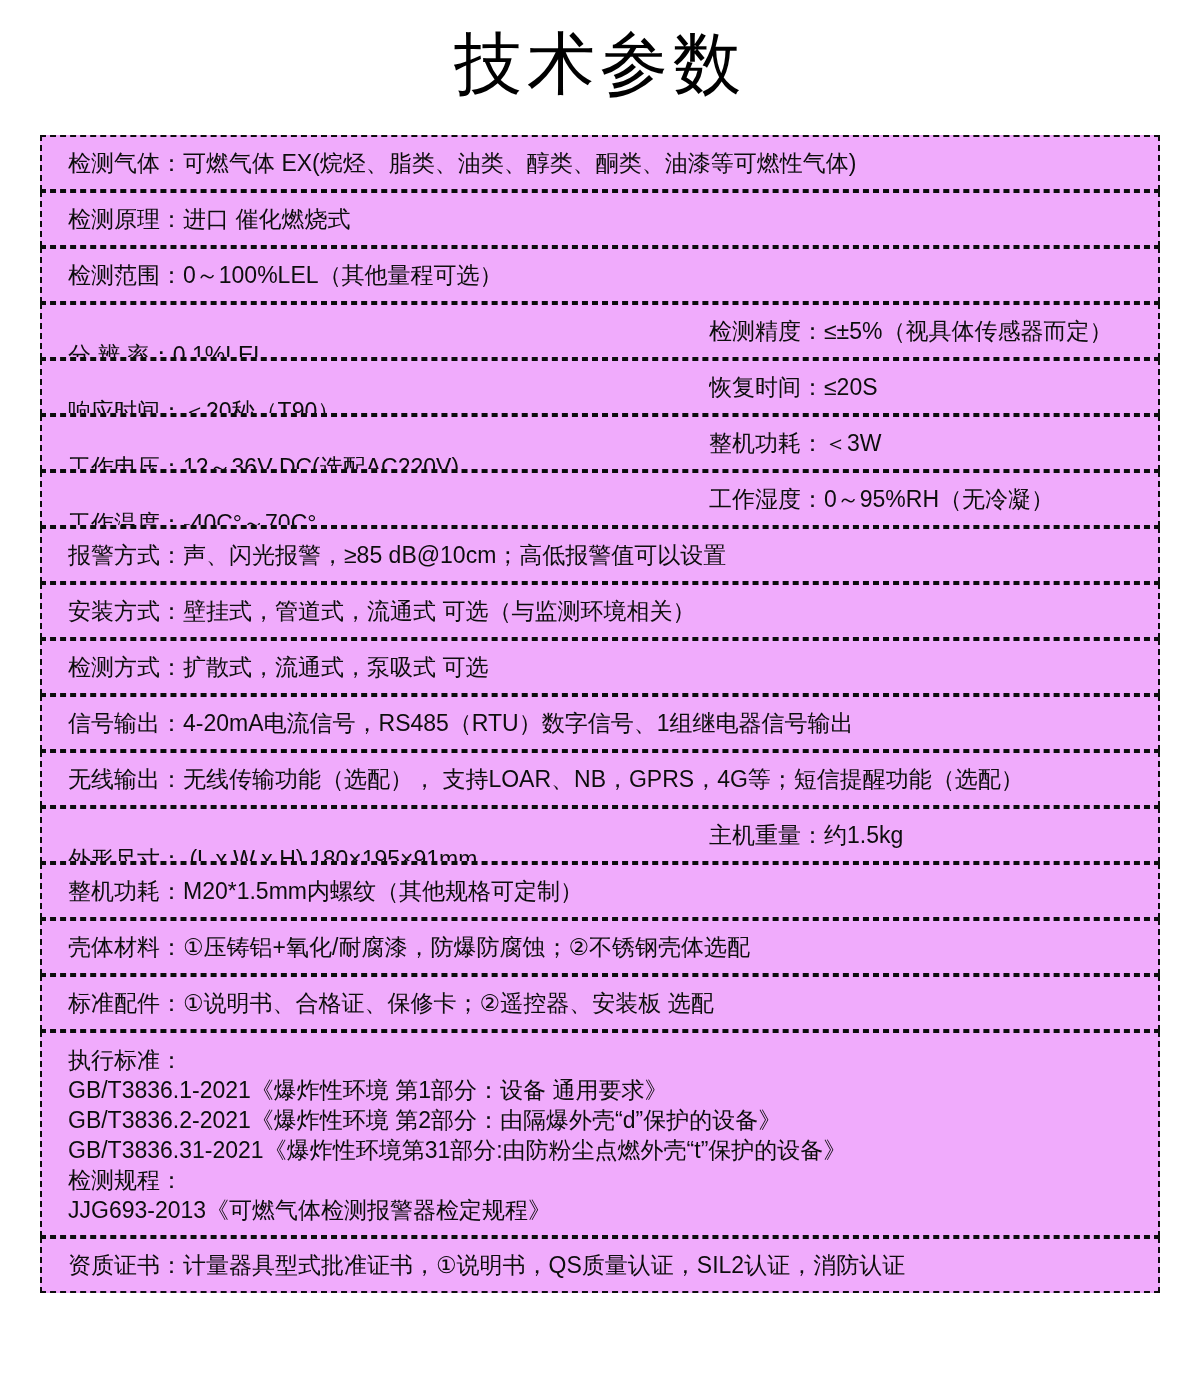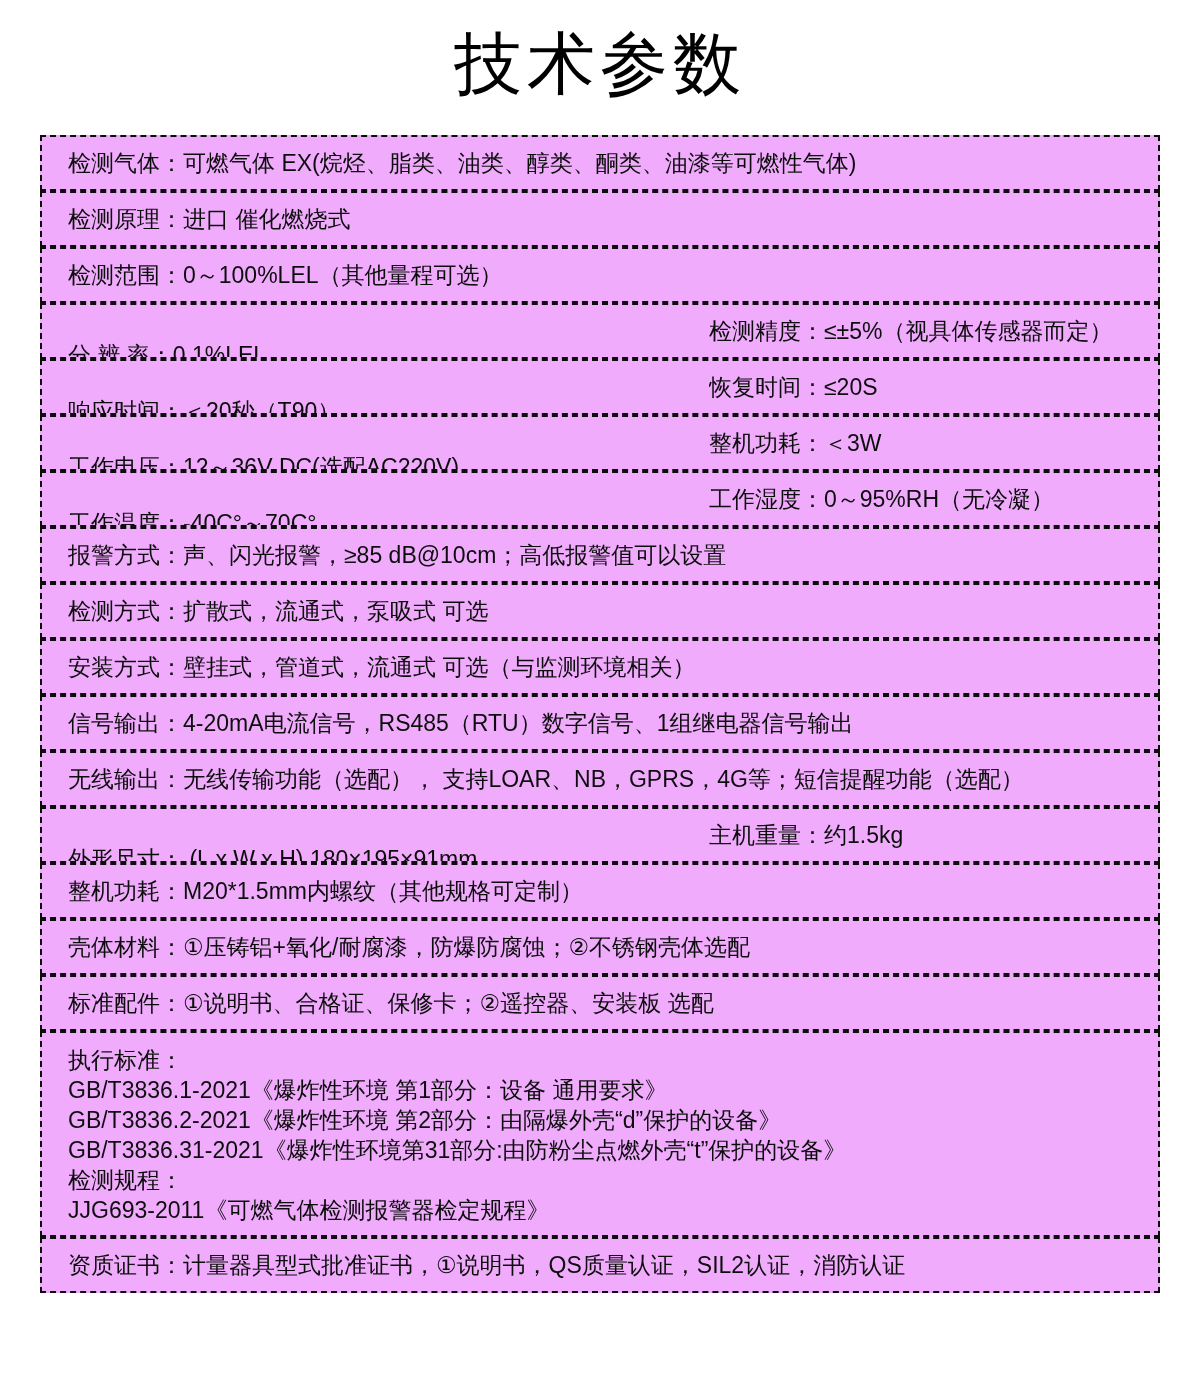--- a/index.html
+++ b/index.html
@@ -114,25 +114,25 @@
       <span class="cell-left">工作温度：-40C°～70C°</span>
       <span class="cell-right">工作湿度：0～95%RH（无冷凝）</span>
     </div>
 
 
     <div class="spec-row">
       <span>报警方式：声、闪光报警，≥85 dB@10cm；高低报警值可以设置</span>
     </div>
 
     <div class="spec-row">
-      <span>检测方式：扩散式，流通式，泵吸式 可选</span>
+      <span>安装方式：壁挂式，管道式，流通式 可选（与监测环境相关）</span>
     </div>
 
     <div class="spec-row">
-      <span>安装方式：壁挂式，管道式，流通式 可选（与监测环境相关）</span>
+      <span>检测方式：扩散式，流通式，泵吸式 可选</span>
     </div>
 
     <div class="spec-row">
       <span>信号输出：4-20mA电流信号，RS485（RTU）数字信号、1组继电器信号输出</span>
     </div>
 
     <div class="spec-row">
       <span>无线输出：无线传输功能（选配）， 支持LOAR、NB，GPRS，4G等；短信提醒功能（选配）</span>
     </div>
 
@@ -152,21 +152,21 @@
     <div class="spec-row">
       <span>标准配件：①说明书、合格证、保修卡；②遥控器、安装板 选配</span>
     </div>
 
     <div class="spec-row multiline">
       <div class="line">执行标准：</div>
       <div class="line">GB/T3836.1-2021《爆炸性环境 第1部分：设备 通用要求》</div>
       <div class="line">GB/T3836.2-2021《爆炸性环境 第2部分：由隔爆外壳“d”保护的设备》</div>
       <div class="line">GB/T3836.31-2021《爆炸性环境第31部分:由防粉尘点燃外壳“t”保护的设备》</div>
       <div class="line">检测规程：</div>
-      <div class="line">JJG693-2011《可燃气体检测报警器检定规程》</div>
+      <div class="line">JJG693-2013《可燃气体检测报警器检定规程》</div>
     </div>
 
     <div class="spec-row">
       <span>资质证书：计量器具型式批准证书，①说明书，QS质量认证，SIL2认证，消防认证</span>
     </div>
 
   </div>
 </div>
 
 </body></html>

